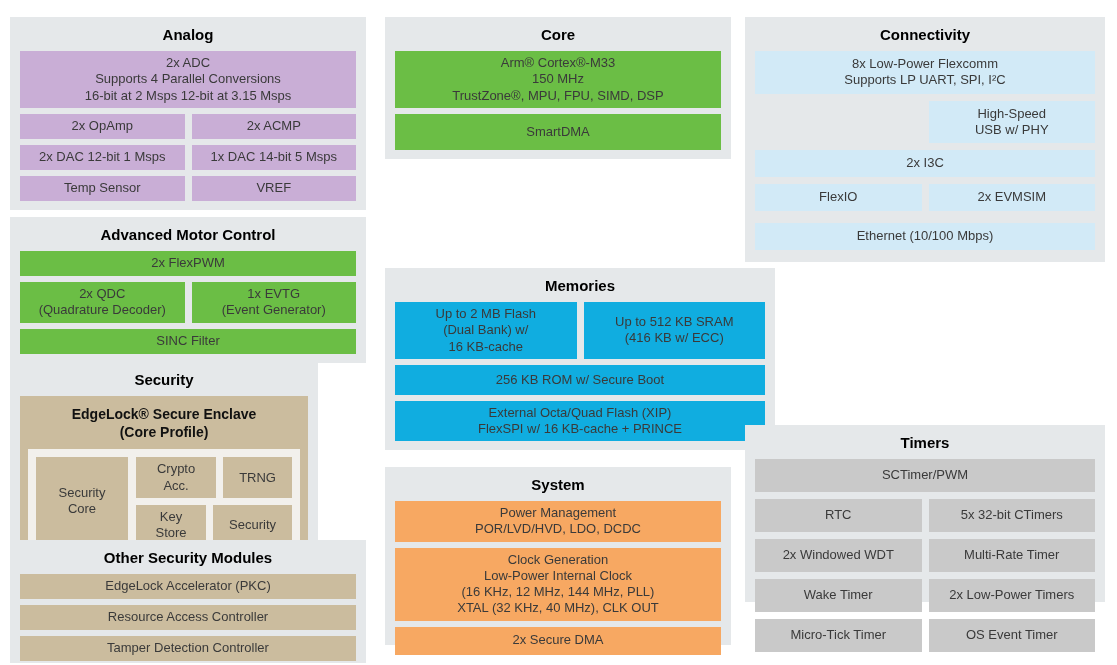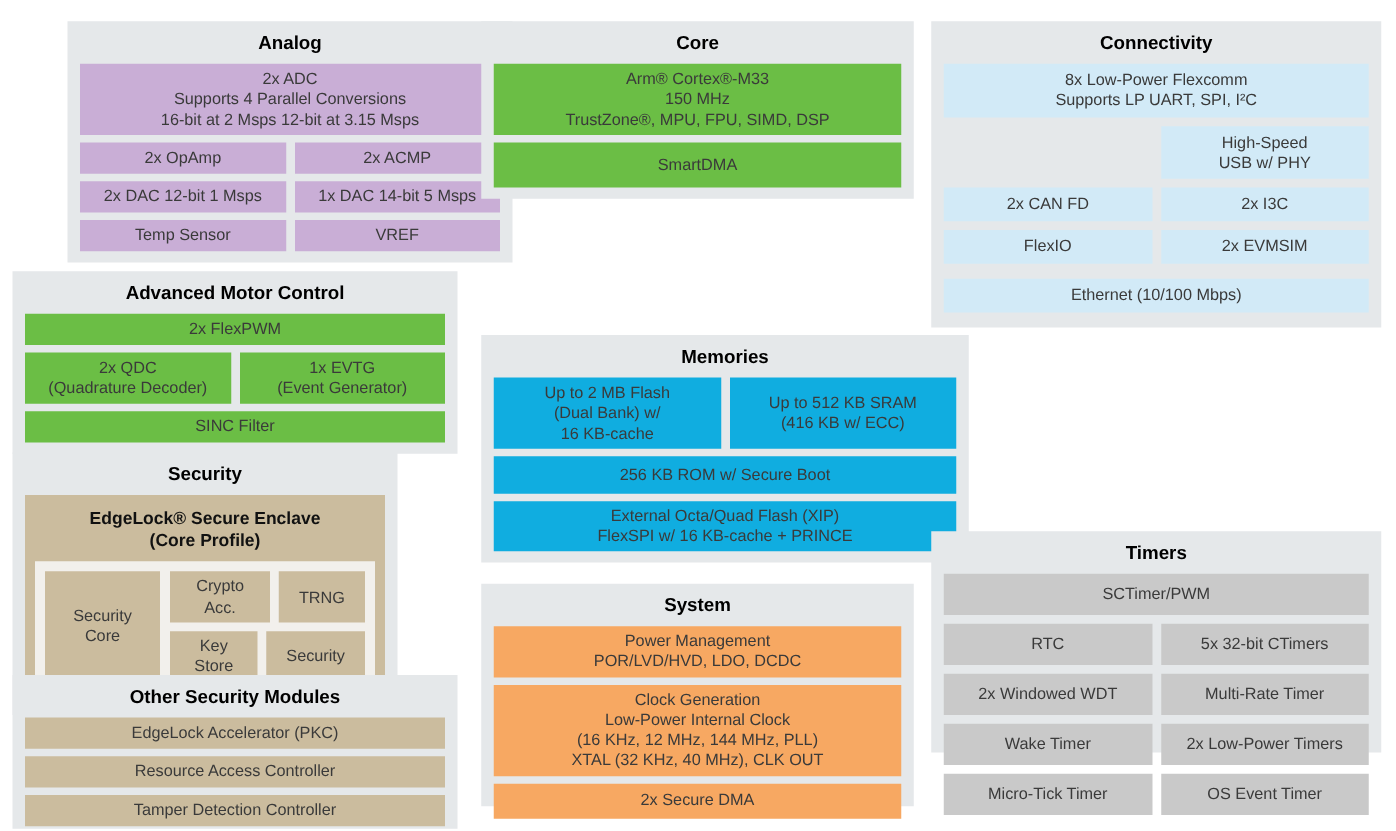--- a/index.html
+++ b/index.html
@@ -30,21 +30,21 @@
   .cell.empty { background:transparent; }
   .theme-purple { --cell-bg: var(--purple); }
   .theme-green  { --cell-bg: var(--green); }
   .theme-cyan   { --cell-bg: var(--cyan); }
   .theme-lblue  { --cell-bg: var(--light_blue); }
   .theme-orange { --cell-bg: var(--orange); }
   .theme-tan    { --cell-bg: var(--tan); }
   .theme-gray   { --cell-bg: var(--gray); }
 
   
-  #analog        { left:10px;  top:17px;  width:356px;margin-left:44px; }
+  #analog        { left:10px;  top:17px;  width:356px; }
   #motor         { left:10px;  top:217px; width:356px; }
   #security      { left:10px;  top:362px; width:308px; }
   #other-security{ left:10px;  top:540px; width:356px; height:123px; }
   #core          { left:385px; top:17px;  width:346px; }
   #memories      { left:385px; top:268px; width:390px; }
   #system        { left:385px; top:467px; width:346px; height:178px; }
   #connectivity  { left:745px; top:17px;  width:360px; height:245px; }
   #timers        { left:745px; top:425px; width:360px; height:177px; }
 
   #connectivity .rows { gap:7px; }
@@ -210,21 +210,20 @@
     <div class="row">
       <div class="cell">8x Low-Power Flexcomm
 Supports LP UART, SPI, I²C</div>
     </div>
     <div class="row">
       <div class="cell empty"></div>
       <div class="cell">High-Speed
 USB w/ PHY</div>
     </div>
     <div class="row">
-      <div class="cell">2x CAN FD</div>
       <div class="cell">2x I3C</div>
     </div>
     <div class="row">
       <div class="cell">FlexIO</div>
       <div class="cell">2x EVMSIM</div>
     </div>
     <div class="row" style="margin-top:5px">
       <div class="cell">Ethernet (10/100 Mbps)</div>
     </div>
   </div>

